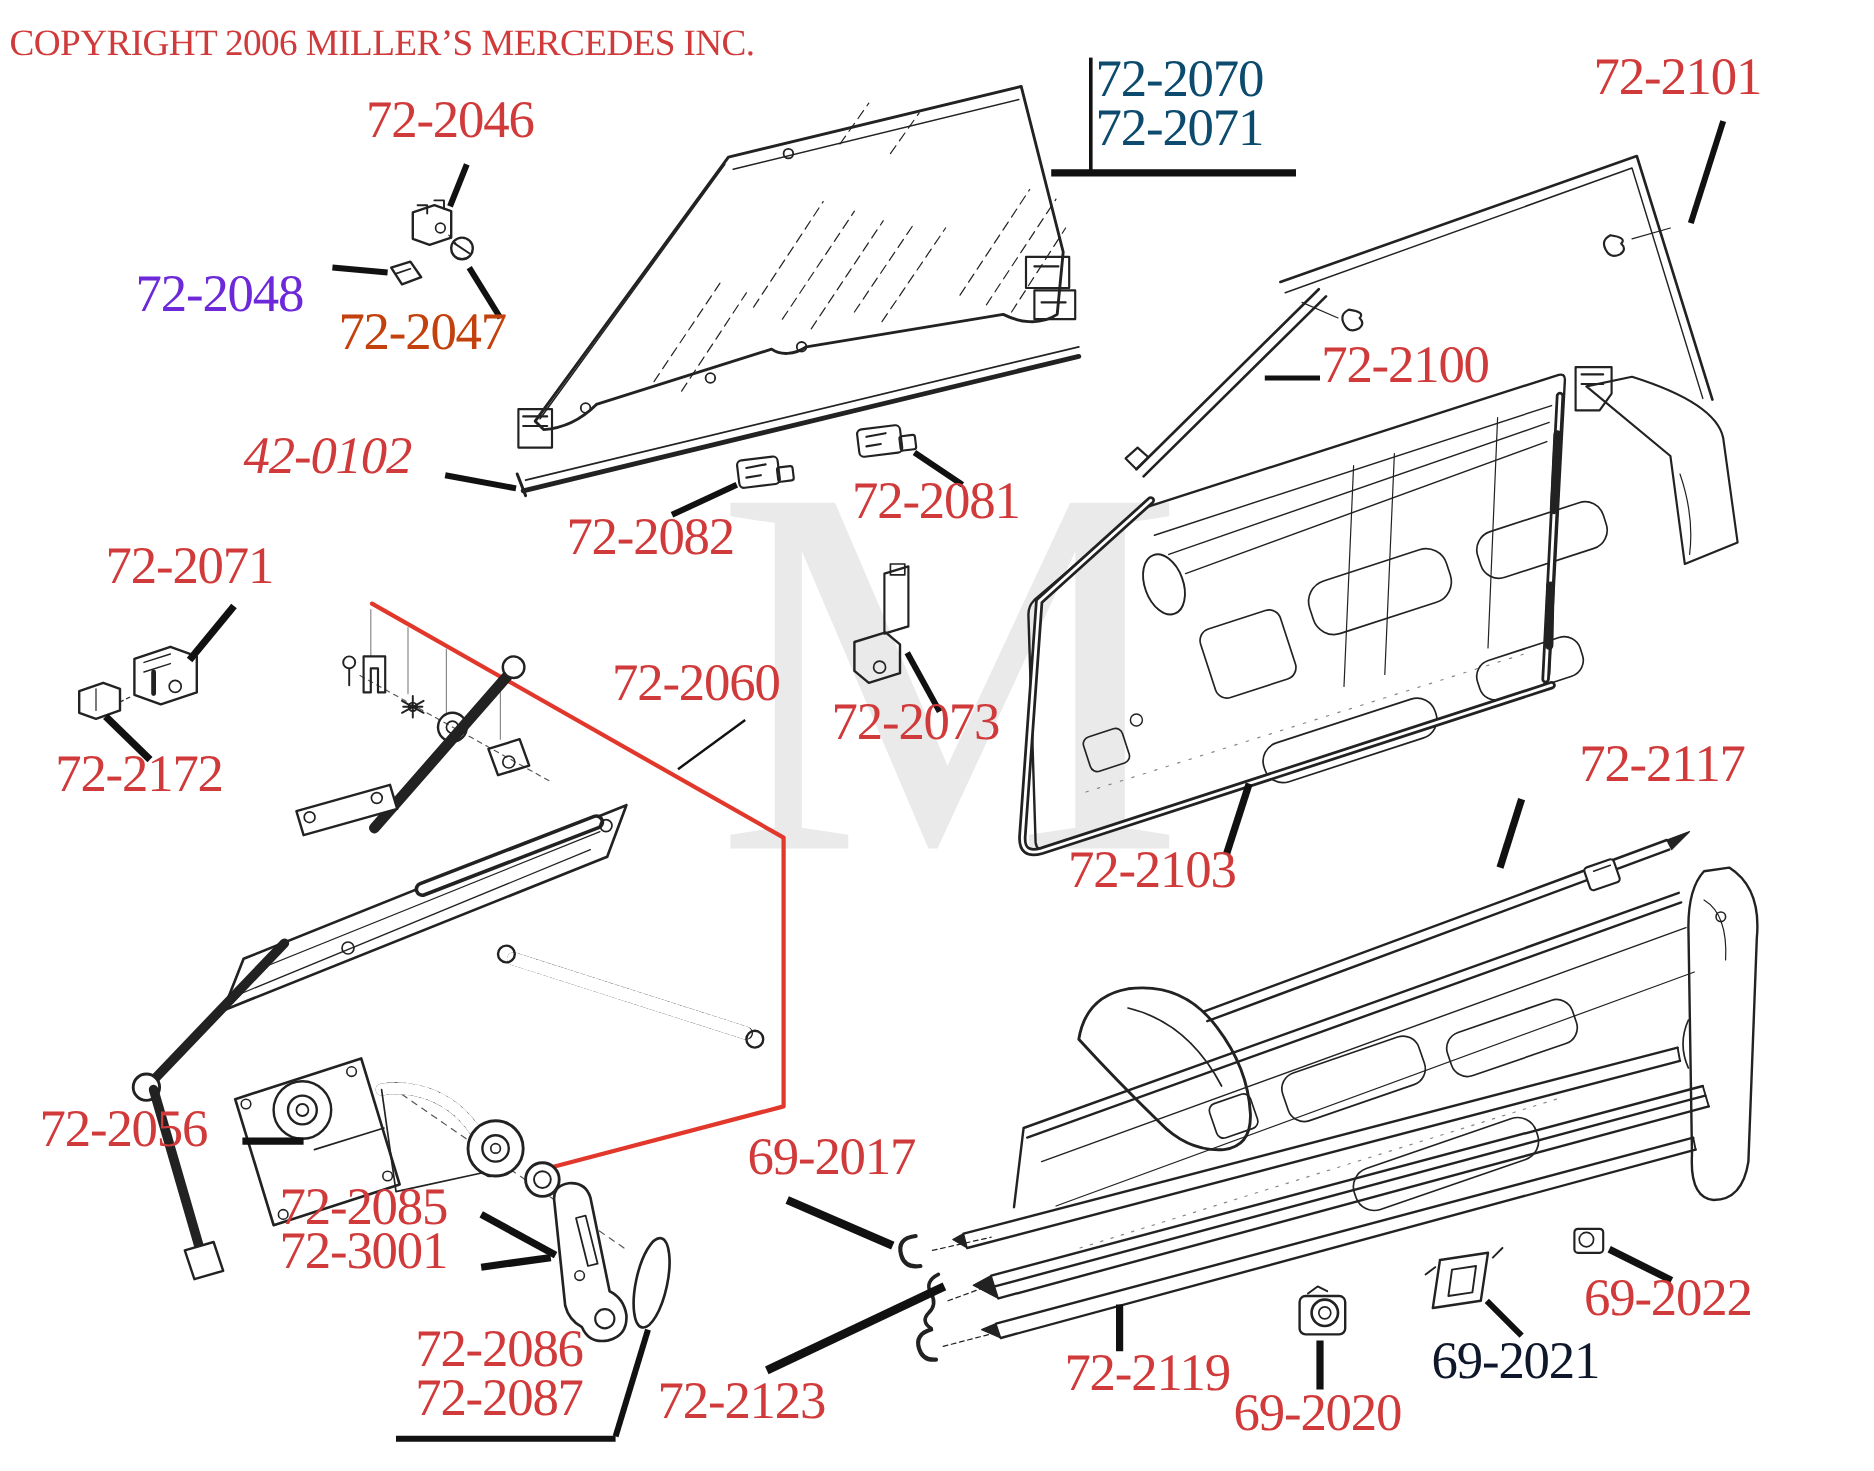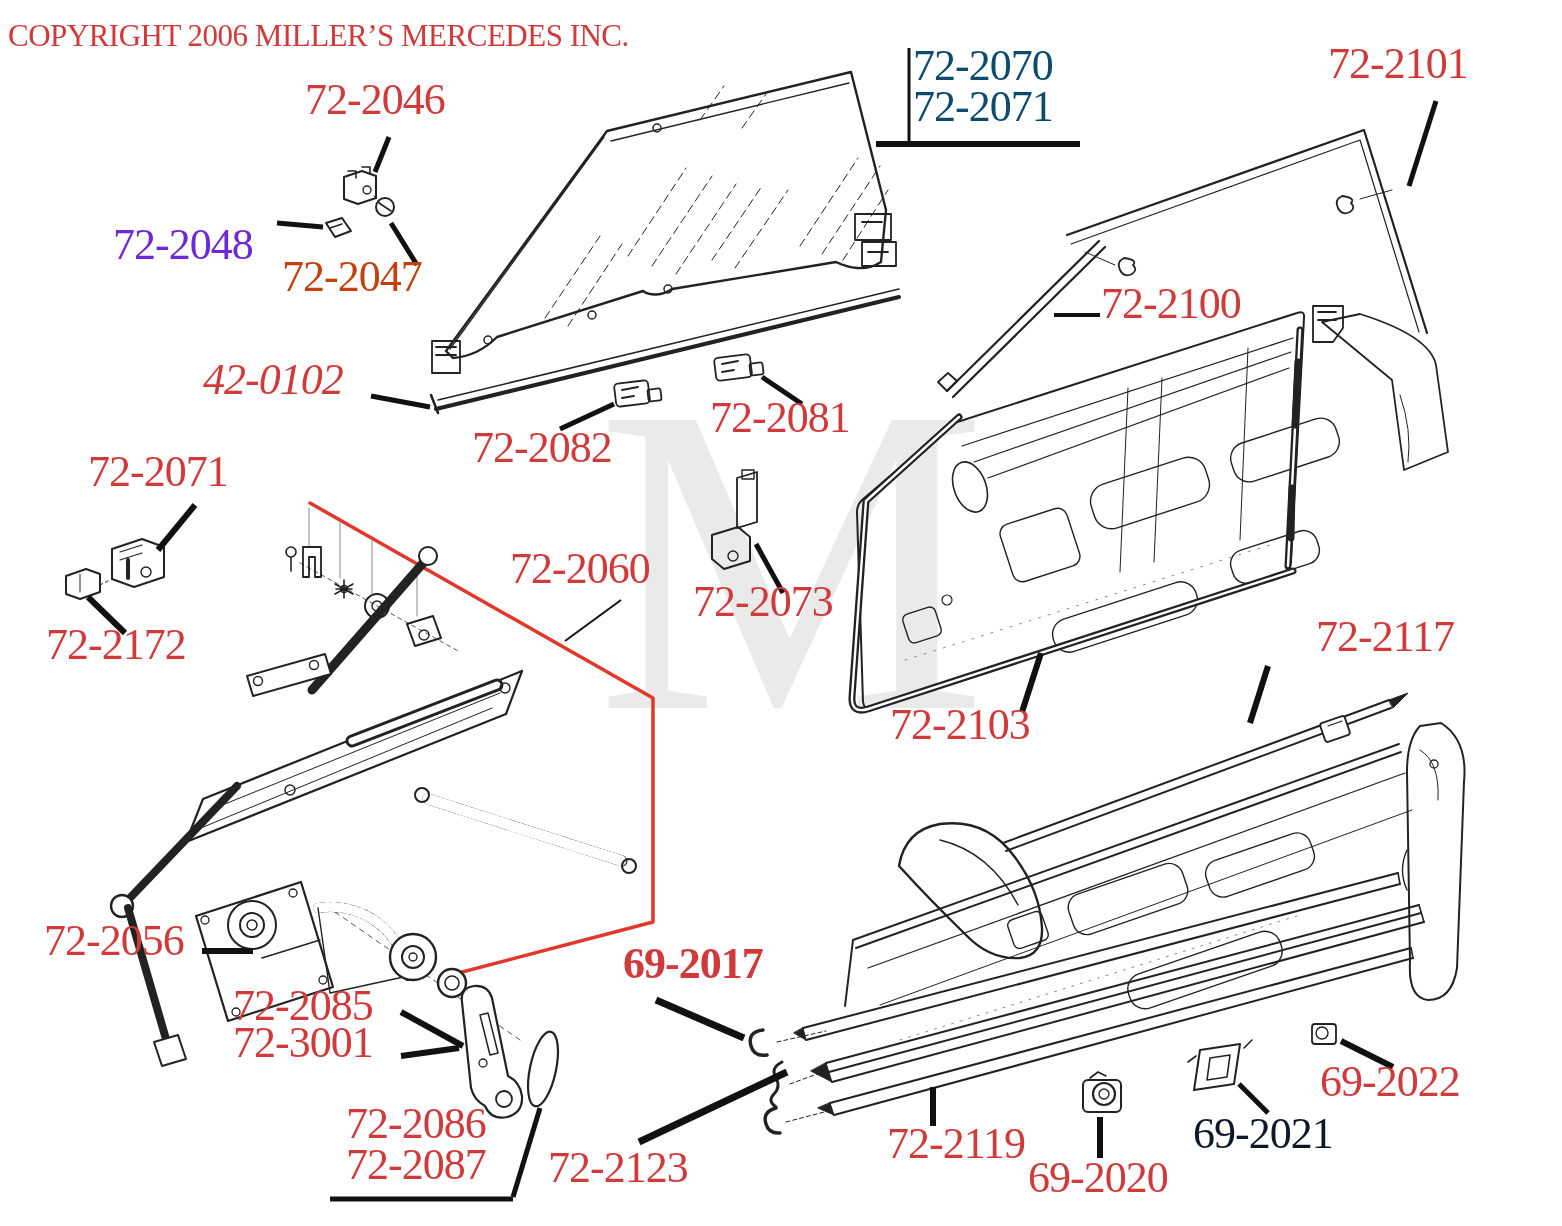--- a/index.html
+++ b/index.html
@@ -305,25 +305,25 @@
       <div class="plabel" style="left: 913px; top: 46px; color: #0c4a6e; text-align: center;">72-2070
 72-2071</div>
       <div class="plabel" style="left: 1328px; top: 44px; color: rgb(208, 58, 58);">72-2101</div>
       <div class="plabel" style="left: 1101px; top: 284px; color: rgb(208, 58, 58);">72-2100</div>
       <div class="plabel" style="left: 88px; top: 452px; color: rgb(208, 58, 58);">72-2071</div>
       <div class="plabel" style="left: 46px; top: 625px; color: rgb(208, 58, 58);">72-2172</div>
       <div class="plabel" style="left: 510px; top: 549px; color: rgb(208, 58, 58);">72-2060</div>
       <div class="plabel" style="left: 693px; top: 582px; color: rgb(208, 58, 58);">72-2073</div>
       <div class="plabel" style="left: 890px; top: 705px; color: rgb(208, 58, 58);">72-2103</div>
       <div class="plabel" style="left: 1316px; top: 617px; color: rgb(208, 58, 58);">72-2117</div>
-      <div class="plabel" style="left: 44px; top: 921px; color: rgb(208, 58, 58);">72-2056</div>
+      <div class="plabel" style="left: 33px; top: 921px; color: rgb(208, 58, 58);">72-2056</div>
       <div class="plabel" style="left: 233px; top: 986px; color: rgb(208, 58, 58);">72-2085</div>
       <div class="plabel" style="left: 233px; top: 1023px; color: rgb(208, 58, 58);">72-3001</div>
       <div class="plabel" style="left: 346px; top: 1104px; color: rgb(208, 58, 58);">72-2086
 72-2087</div>
       <div class="plabel" style="left: 548px; top: 1148px; color: rgb(208, 58, 58);">72-2123</div>
-      <div class="plabel" style="left: 623px; top: 944px; color: rgb(208, 58, 58); font-weight: bold;">69-2017</div>
+      <div class="plabel" style="left: 623px; top: 944px; color: rgb(208, 58, 58);">69-2017</div>
       <div class="plabel" style="left: 887px; top: 1124px; color: rgb(208, 58, 58);">72-2119</div>
       <div class="plabel" style="left: 1028px; top: 1158px; color: rgb(208, 58, 58);">69-2020</div>
       <div class="plabel" style="left: 1193px; top: 1114px; color: #0f172a;">69-2021</div>
       <div class="plabel" style="left: 1320px; top: 1062px; color: rgb(208, 58, 58);">69-2022</div>
     </div>
 </div>
 
 </body></html>

